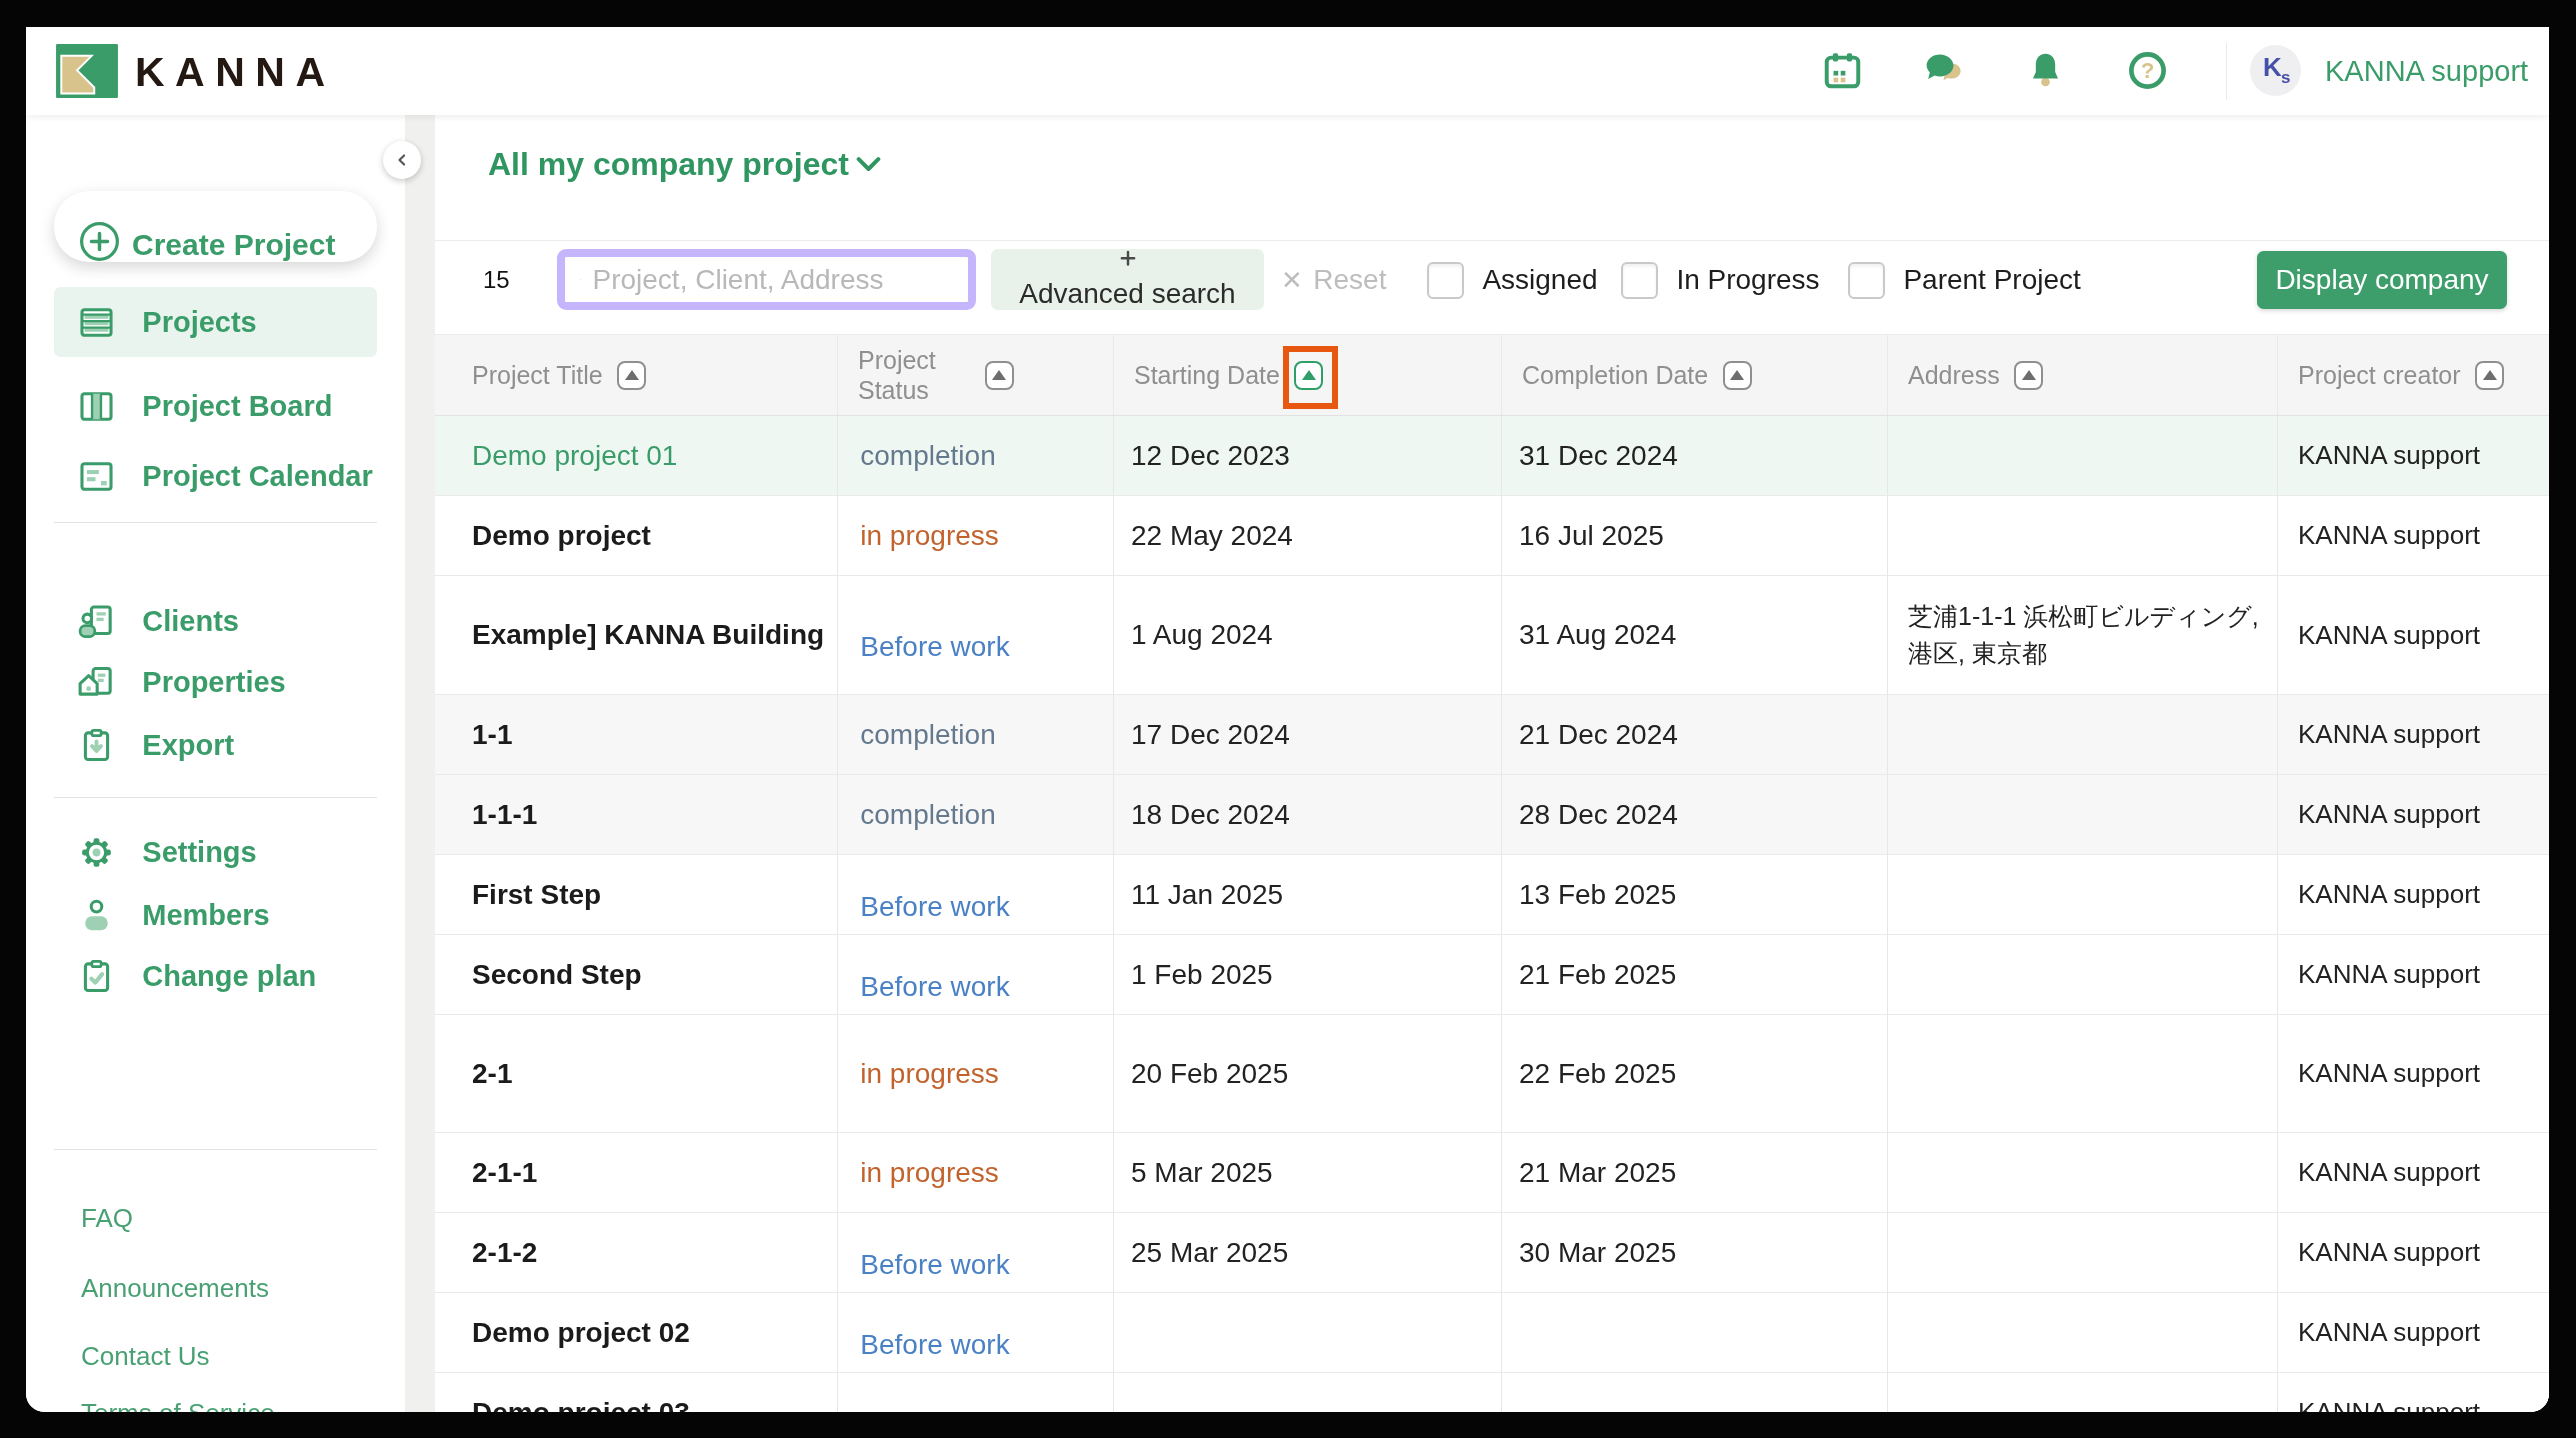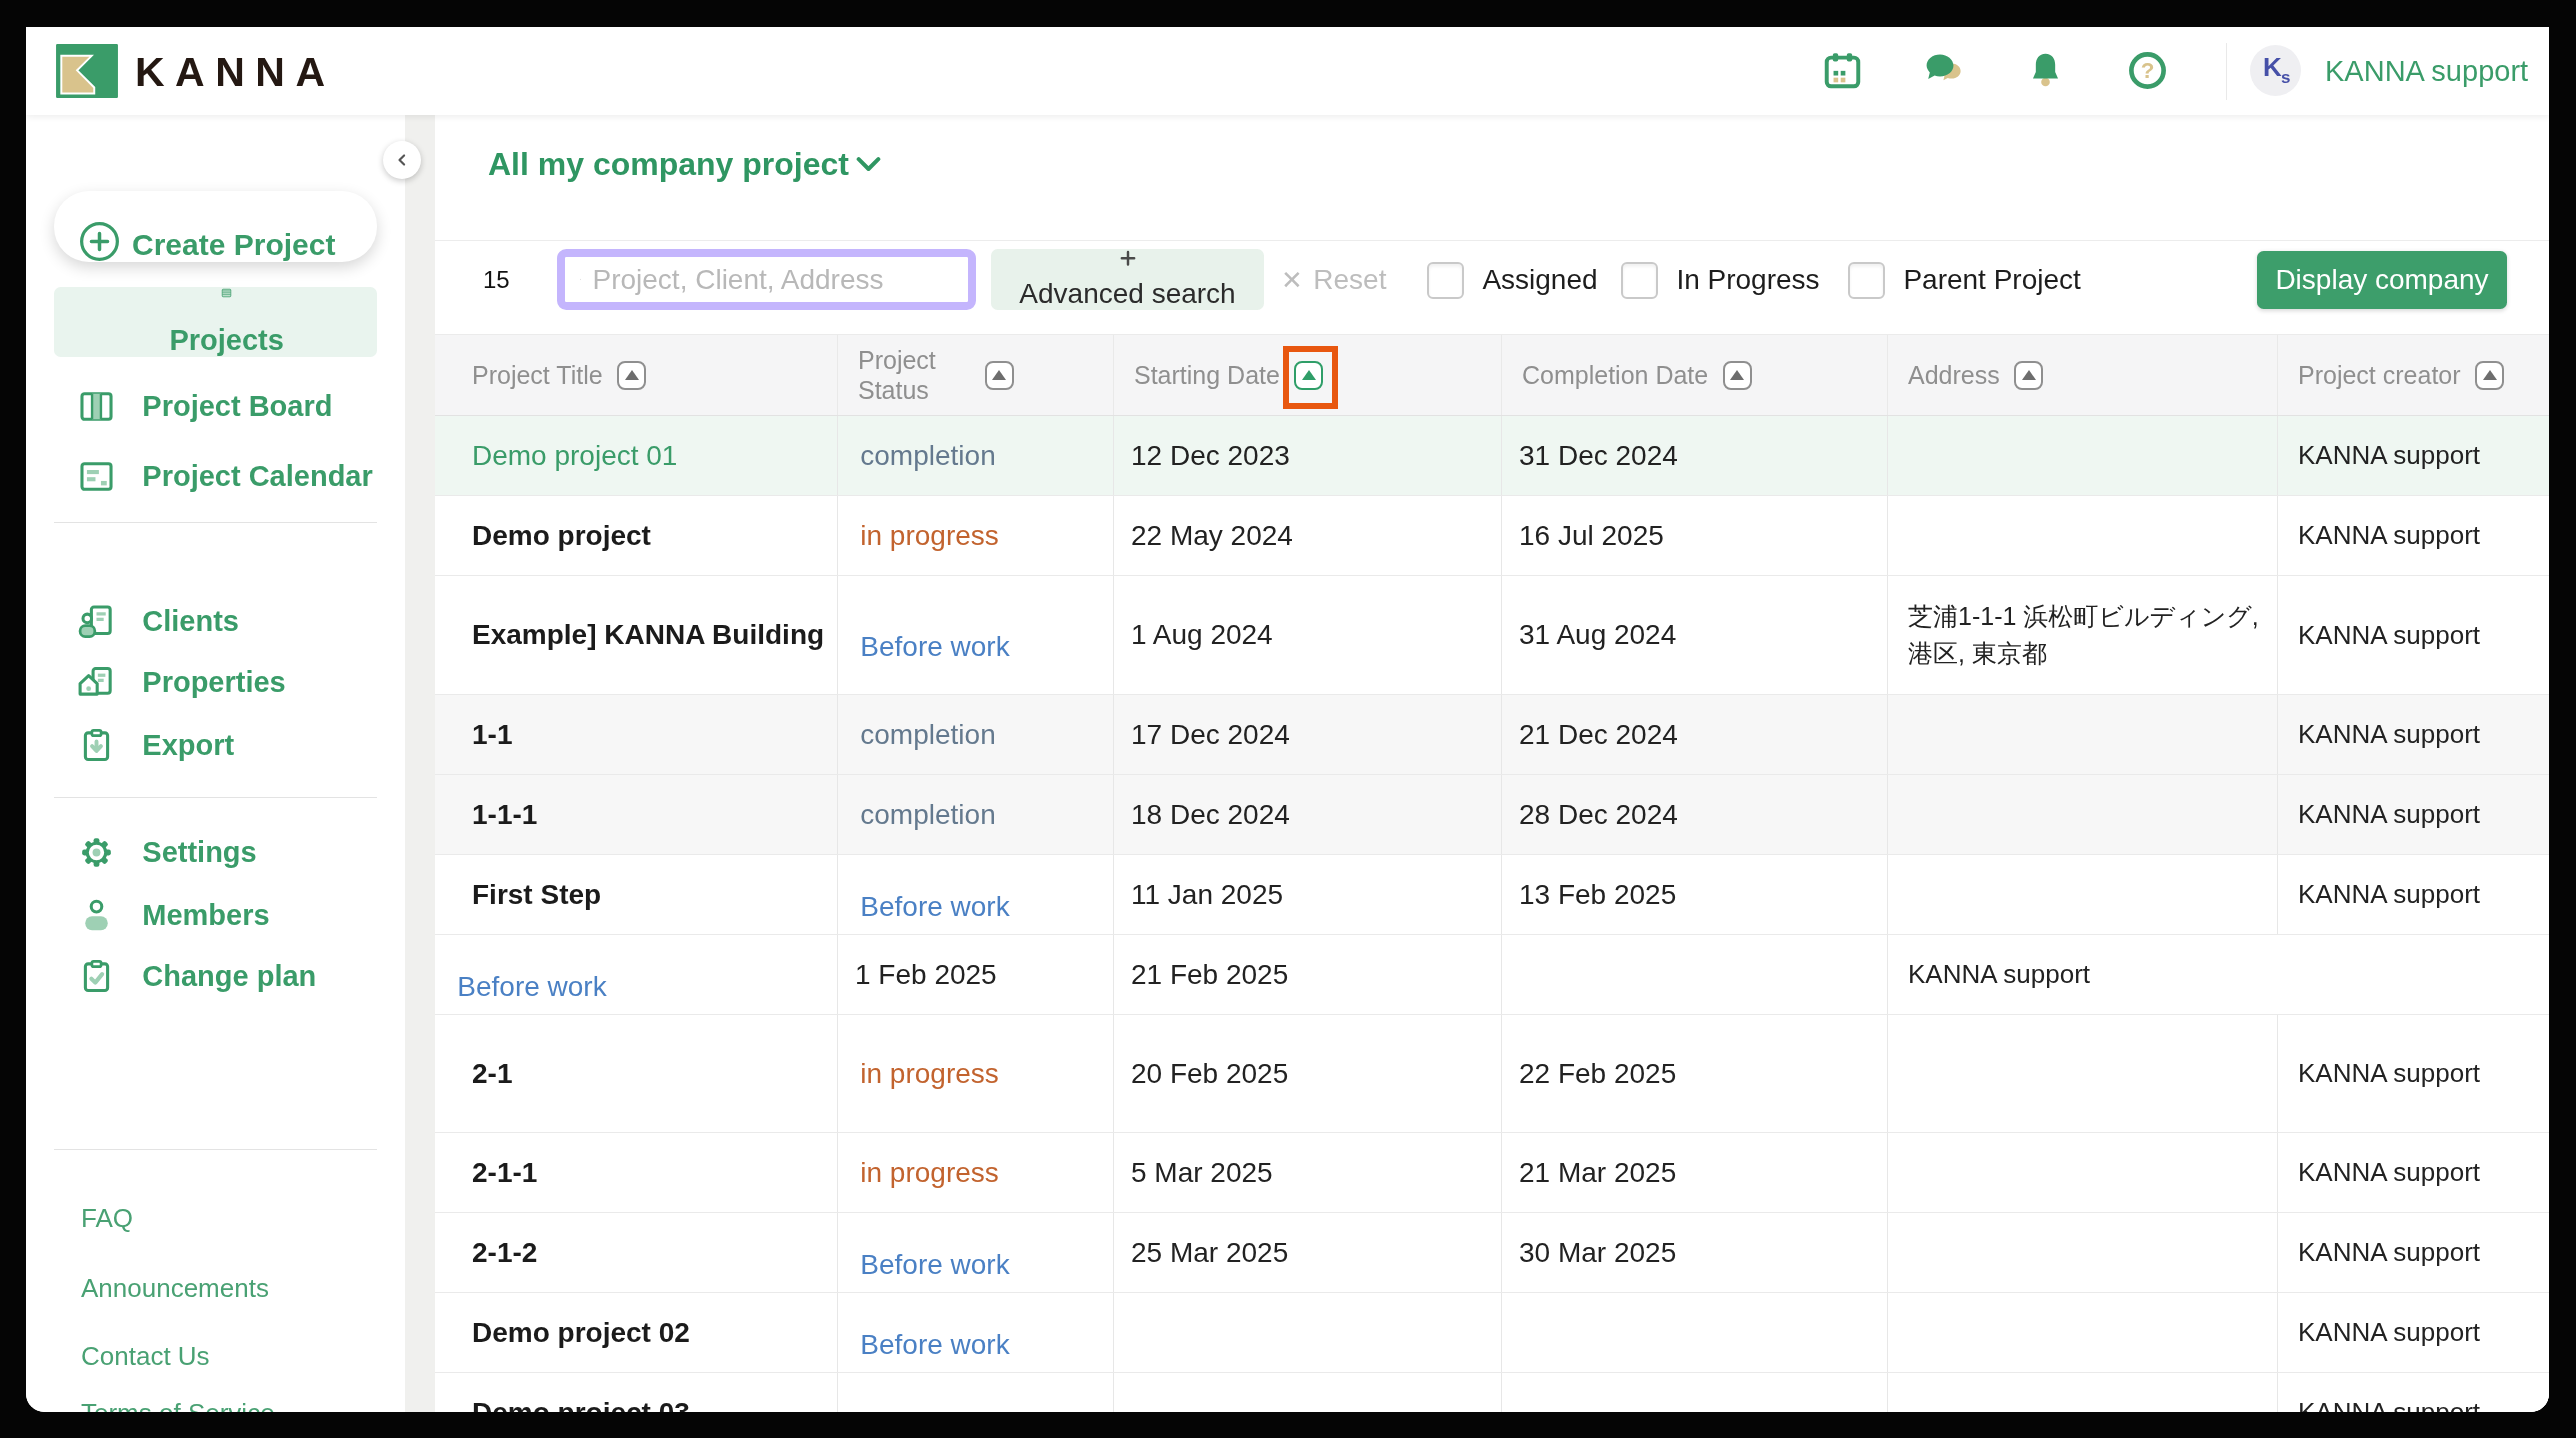--- a/index.html
+++ b/index.html
@@ -33,21 +33,21 @@
                   display:flex; align-items:center; justify-content:center; cursor:pointer; }
 
   
   .create-btn { position:absolute; left:28px; top:76px; width:323px; height:71px; border-radius:35px;
                 background:#fff; box-shadow:0 5.3px 14.5px rgba(0,0,0,.16); display:flex; align-items:flex-end;
                 padding-left:25px; gap:12px; cursor:pointer; }
   .create-btn .lbl { font-size:30px; font-weight:700; color:#3a9c69; }
   .nav-item { position:absolute; left:28px; width:323px; height:70px; display:flex; align-items:center;
               padding-left:22.3px; gap:25px; border-radius:6.6px; cursor:pointer; }
   .nav-item .lbl { font-size:29px; font-weight:700; color:#3a9c69; }
-  .nav-item.active { background:#e9f4ee;flex-direction:column; }
+  .nav-item.active { background:#e9f4ee; }
   .side-divider { position:absolute; left:28px; width:323px; height:1.3px; background:#e3e3e3; }
   .foot-link { position:absolute; left:55px; height:39px; font-size:26px; color:#49a173; cursor:pointer; }
 
   
   .view-title { position:absolute; left:53px; top:31px; display:flex; align-items:center; gap:7px;
                 font-size:32px; font-weight:700; color:#2f9662; cursor:pointer; }
   .main-divider { position:absolute; left:0; right:0; top:125px; height:1.3px; background:#ececec; }
 
   .filter-row { position:absolute; left:0; right:0; top:133px; height:64px; }
   .count { position:absolute; left:48px; top:0; height:64px; line-height:64px; font-size:24px; color:#121212; }
@@ -463,20 +463,23 @@
             <span>13 Feb 2025</span>
           </div>
         <div class="td c-addr">
             <span></span>
           </div>
         <div class="td c-creator">
             <span>KANNA support</span>
           </div>
       </div>
       <div class="trow h122" data-rowstyle="normal">
+        <div class="td c-title">
+            <span data-variant="plain">Second Step</span>
+          </div>
         <div class="td c-status">
             <span data-status="before-work">Before work</span>
           </div>
         <div class="td c-date">
             <span>1 Feb 2025</span>
           </div>
         <div class="td c-date">
             <span>21 Feb 2025</span>
           </div>
         <div class="td c-addr">

